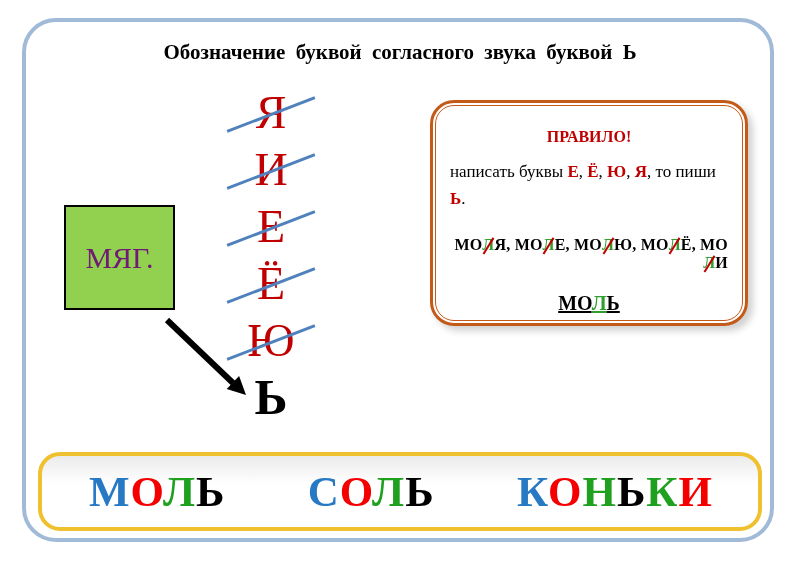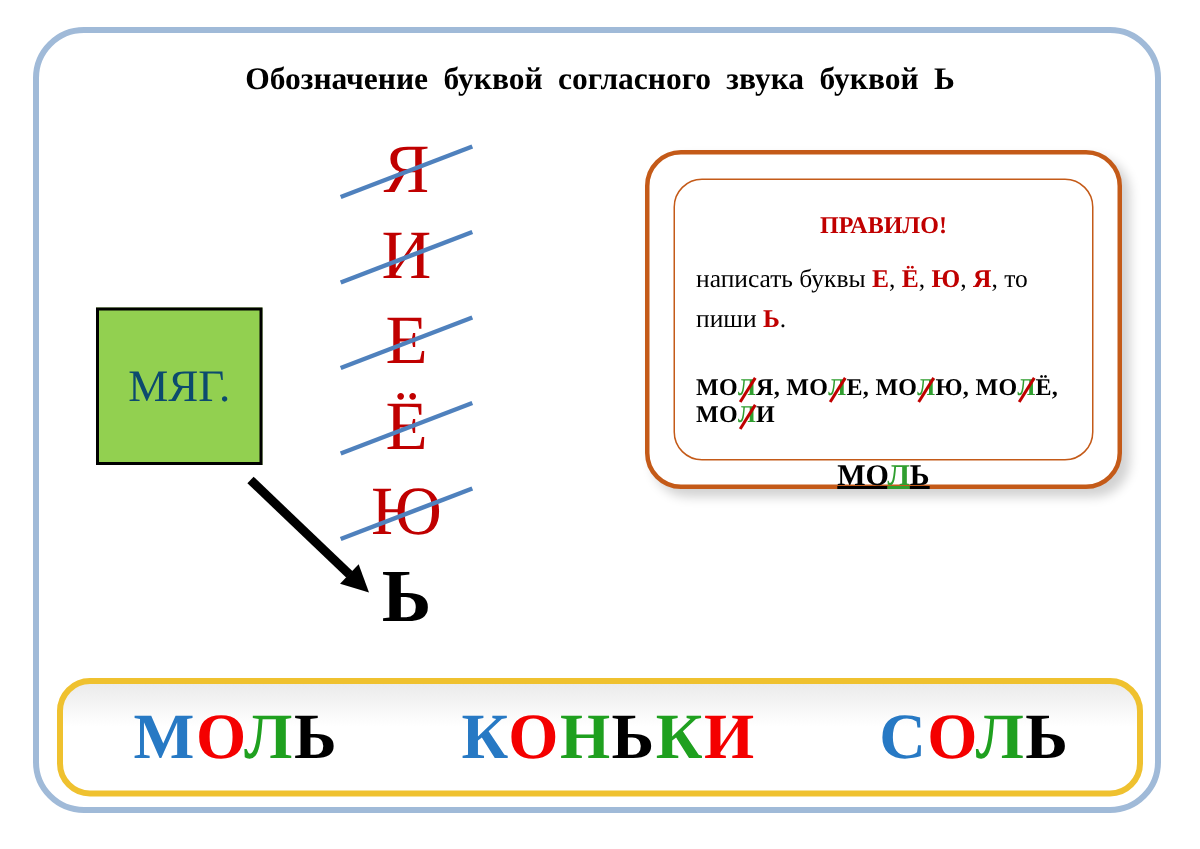--- a/index.html
+++ b/index.html
@@ -30,42 +30,42 @@
   }
   .soft-sign-row{
     height:57px;line-height:57px;text-align:center;
     font-size:50px;font-weight:bold;color:#000;
   }
   
   .square{
     position:absolute;left:64px;top:205px;width:107px;height:101px;
     background:var(--square-green,#92D050);border:2px solid #000;
     box-sizing:content-box;display:flex;align-items:center;justify-content:center;
-    font-size:30px;color:#0c4a6e;
+    font-size:30px;color:#701a75;
   }
   .arrow-svg{position:absolute;left:0;top:0;pointer-events:none;}
   
   .rule-outer{
     position:absolute;left:430px;top:100px;width:318px;height:226px;
-    border:3px solid var(--box-orange,#C45A18);border-radius:24px;padding:16px;
+    border:3px solid var(--box-orange,#C45A18);border-radius:24px;padding:2px;
     box-sizing:border-box;background:#fff;
     box-shadow:5px 5px 7px rgba(0,0,0,0.18);
   }
   .rule-inner{
     width:100%;height:100%;box-sizing:border-box;
     border:1px solid var(--box-orange,#C45A18);border-radius:19px;
     padding:22px 14px 0;
   }
   .rule-heading{
     text-align:center;color:var(--rule-red,#C00000);
     font-weight:bold;font-size:16px;margin:0 0 12px;
   }
   .rule-line{font-size:17px;line-height:1.6;color:#000;}
   .rule-examples{
-    text-align:left;font-weight:bold;font-size:16px;
+    text-align:right;font-weight:bold;font-size:16px;
     margin-top:24px;letter-spacing:0.2px;color:#000;
   }
   .rule-result{text-align:center;font-weight:bold;font-size:20px;margin-top:20px;color:#000;}
   .slashed{position:relative;display:inline-block;}
   .slashed::after{
     content:"";position:absolute;left:-28%;top:48%;width:156%;
     border-top:2.5px solid var(--rule-red,#C00000);
     transform:rotate(-58deg);
   }
   
@@ -122,15 +122,15 @@
   <div class="rule-inner">
     <div class="rule-heading">ПРАВИЛО!</div>
     <div class="rule-line"><span style="color: rgb(0, 0, 0);">написать буквы </span><span style="color: rgb(192, 0, 0); font-weight: bold;">Е</span><span style="color: rgb(0, 0, 0);">, </span><span style="color: rgb(192, 0, 0); font-weight: bold;">Ё</span><span style="color: rgb(0, 0, 0);">, </span><span style="color: rgb(192, 0, 0); font-weight: bold;">Ю</span><span style="color: rgb(0, 0, 0);">, </span><span style="color: rgb(192, 0, 0); font-weight: bold;">Я</span><span style="color: rgb(0, 0, 0);">, то пиши </span><span style="color: rgb(192, 0, 0); font-weight: bold;">Ь</span><span style="color: rgb(0, 0, 0);">.</span></div>
     <div class="rule-examples"><span style="color: rgb(0, 0, 0);">МО</span><span class="slashed" style="color: rgb(47, 158, 47);">Л</span><span style="color: rgb(0, 0, 0);">Я, </span><span style="color: rgb(0, 0, 0);">МО</span><span class="slashed" style="color: rgb(47, 158, 47);">Л</span><span style="color: rgb(0, 0, 0);">Е, </span><span style="color: rgb(0, 0, 0);">МО</span><span class="slashed" style="color: rgb(47, 158, 47);">Л</span><span style="color: rgb(0, 0, 0);">Ю, </span><span style="color: rgb(0, 0, 0);">МО</span><span class="slashed" style="color: rgb(47, 158, 47);">Л</span><span style="color: rgb(0, 0, 0);">Ё, </span><span style="color: rgb(0, 0, 0);">МО</span><span class="slashed" style="color: rgb(47, 158, 47);">Л</span><span style="color: rgb(0, 0, 0);">И</span></div>
     <div class="rule-result"><span style="color: rgb(0, 0, 0); text-decoration: underline;">МО</span><span style="color: rgb(47, 158, 47); text-decoration: underline;">Л</span><span style="color: rgb(0, 0, 0); text-decoration: underline;">Ь</span></div>
   </div>
 </div>
 
 <div class="bottom-bar">
   <div class="bar-word"><span style="color: rgb(39, 121, 196);">М</span><span style="color: rgb(244, 0, 0);">О</span><span style="color: rgb(31, 160, 31);">Л</span><span style="color: rgb(0, 0, 0);">Ь</span></div>
+  <div class="bar-word"><span style="color: rgb(39, 121, 196);">С</span><span style="color: rgb(244, 0, 0);">О</span><span style="color: rgb(31, 160, 31);">Л</span><span style="color: rgb(0, 0, 0);">Ь</span></div>
   <div class="bar-word"><span style="color: rgb(39, 121, 196);">К</span><span style="color: rgb(244, 0, 0);">О</span><span style="color: rgb(31, 160, 31);">Н</span><span style="color: rgb(0, 0, 0);">Ь</span><span style="color: rgb(31, 160, 31);">К</span><span style="color: rgb(244, 0, 0);">И</span></div>
-  <div class="bar-word"><span style="color: rgb(39, 121, 196);">С</span><span style="color: rgb(244, 0, 0);">О</span><span style="color: rgb(31, 160, 31);">Л</span><span style="color: rgb(0, 0, 0);">Ь</span></div>
 </div>
 
 </body></html>

